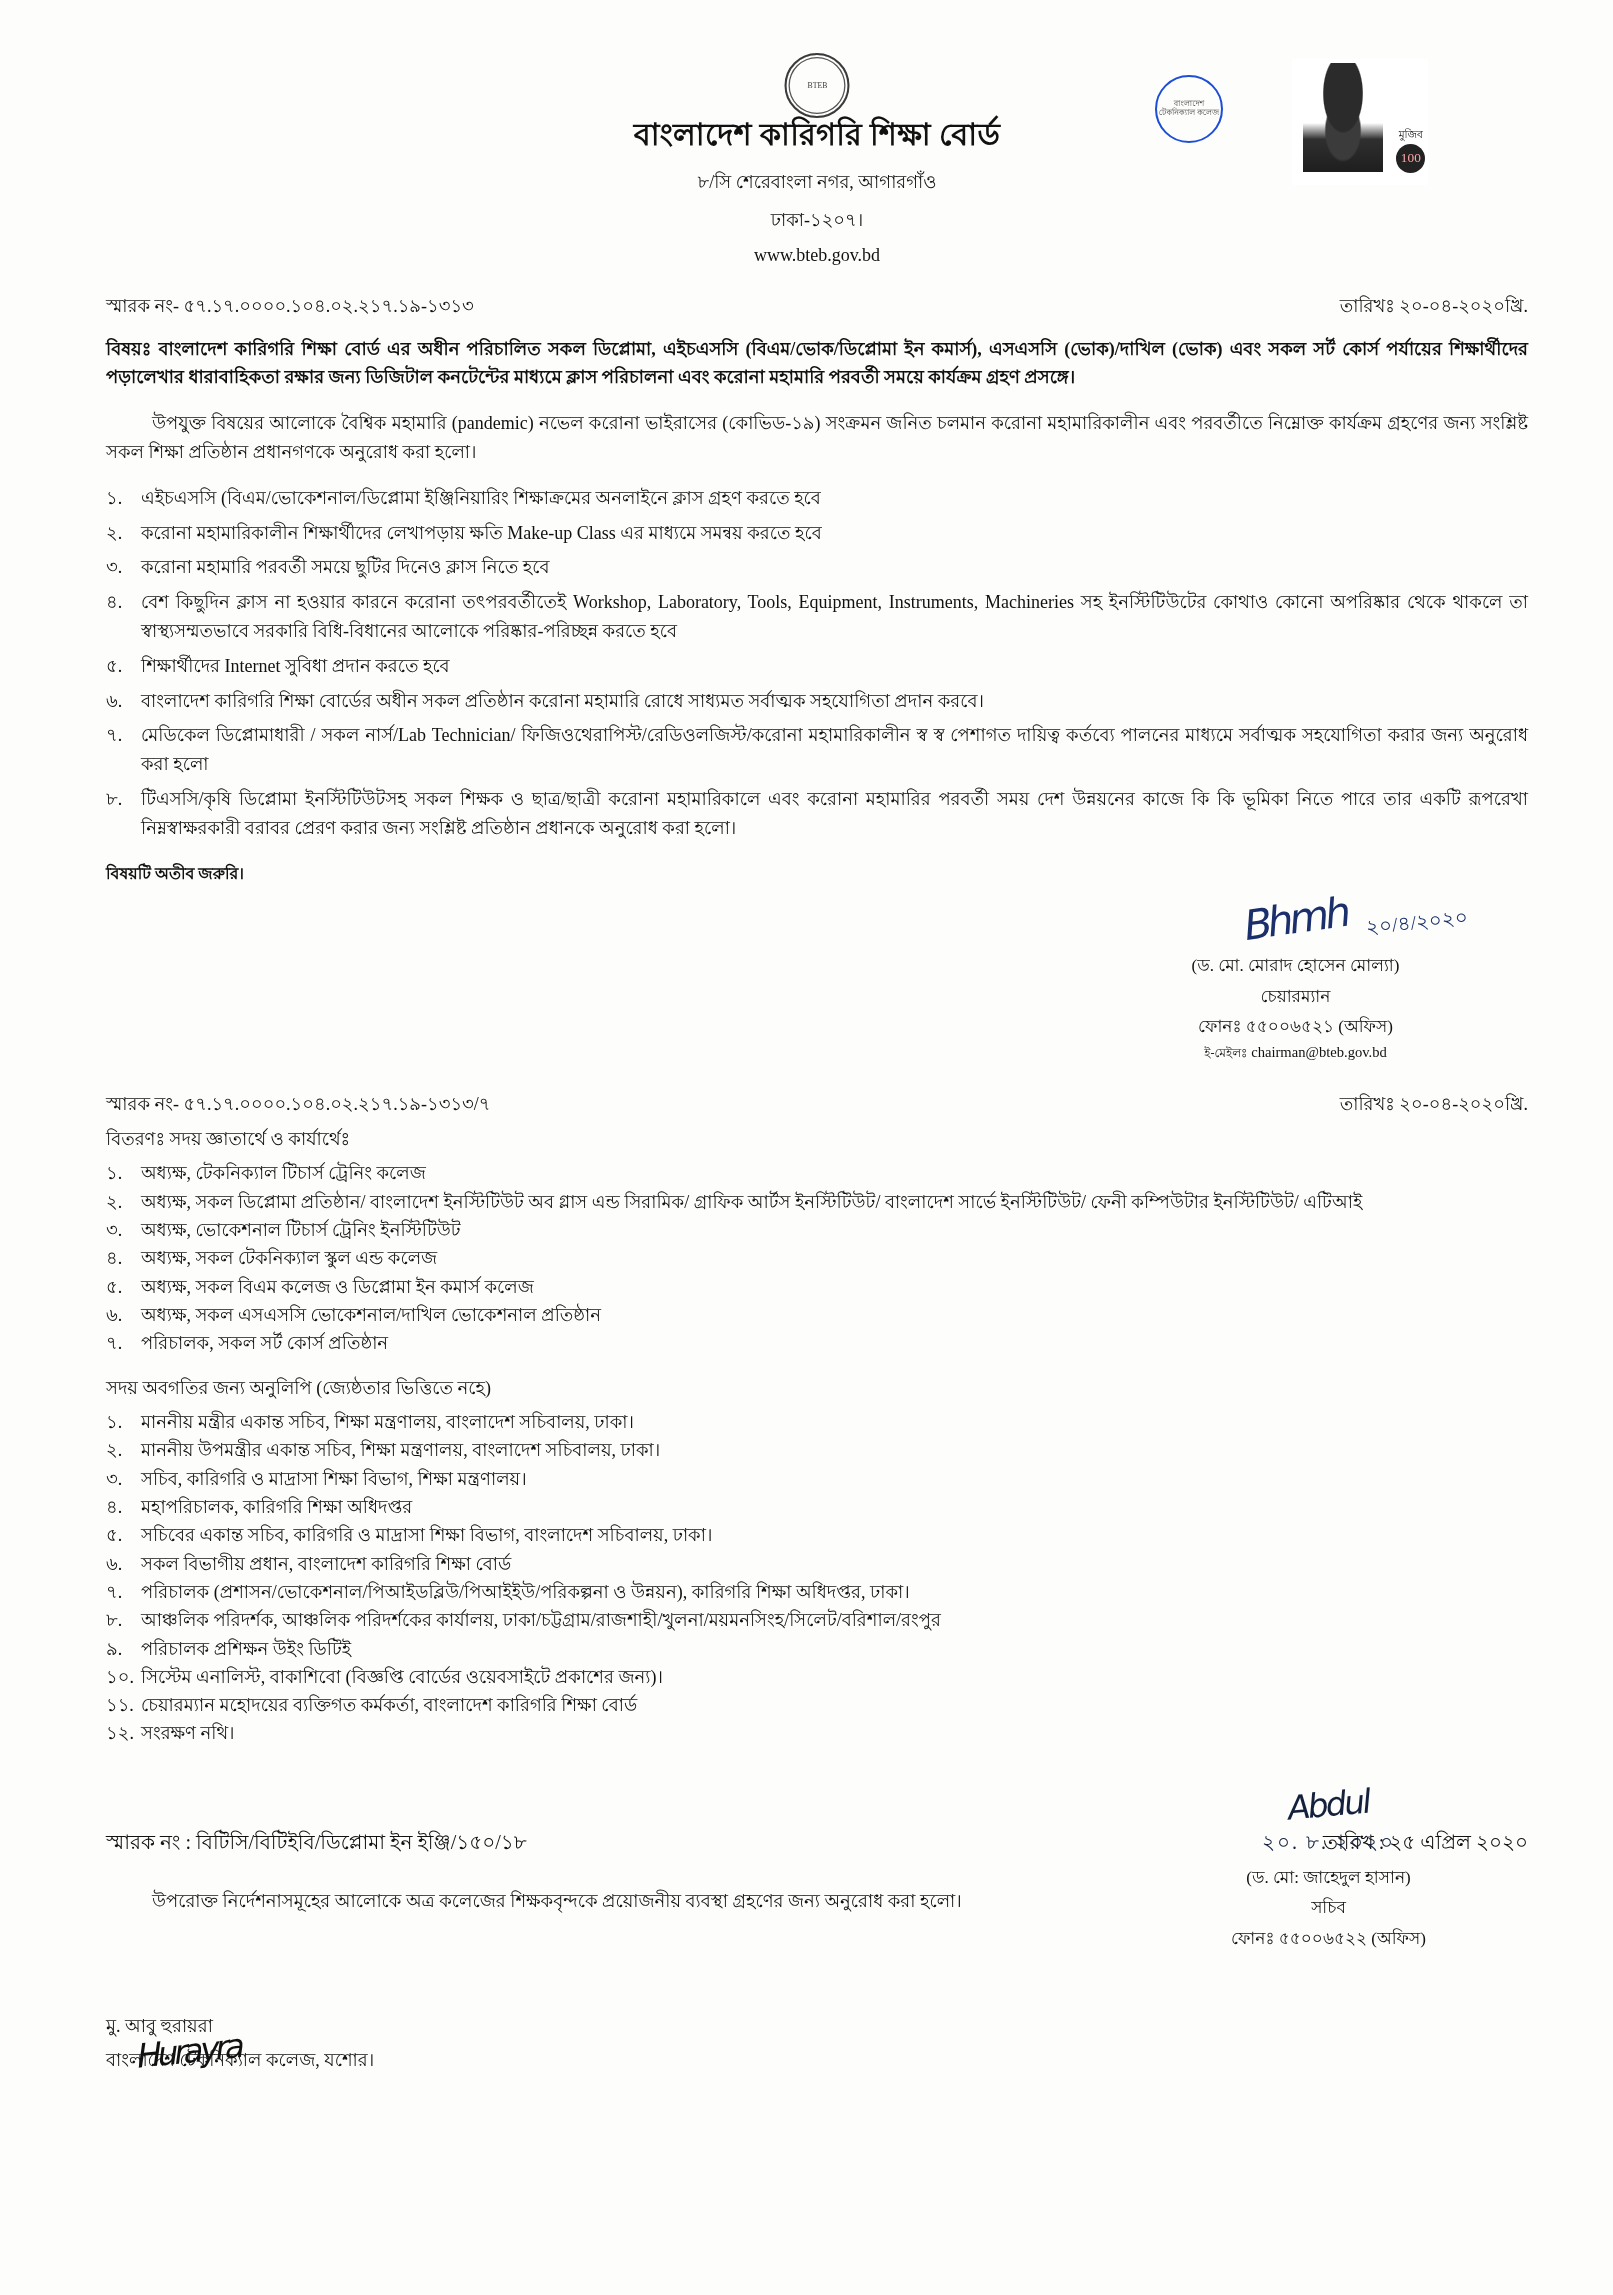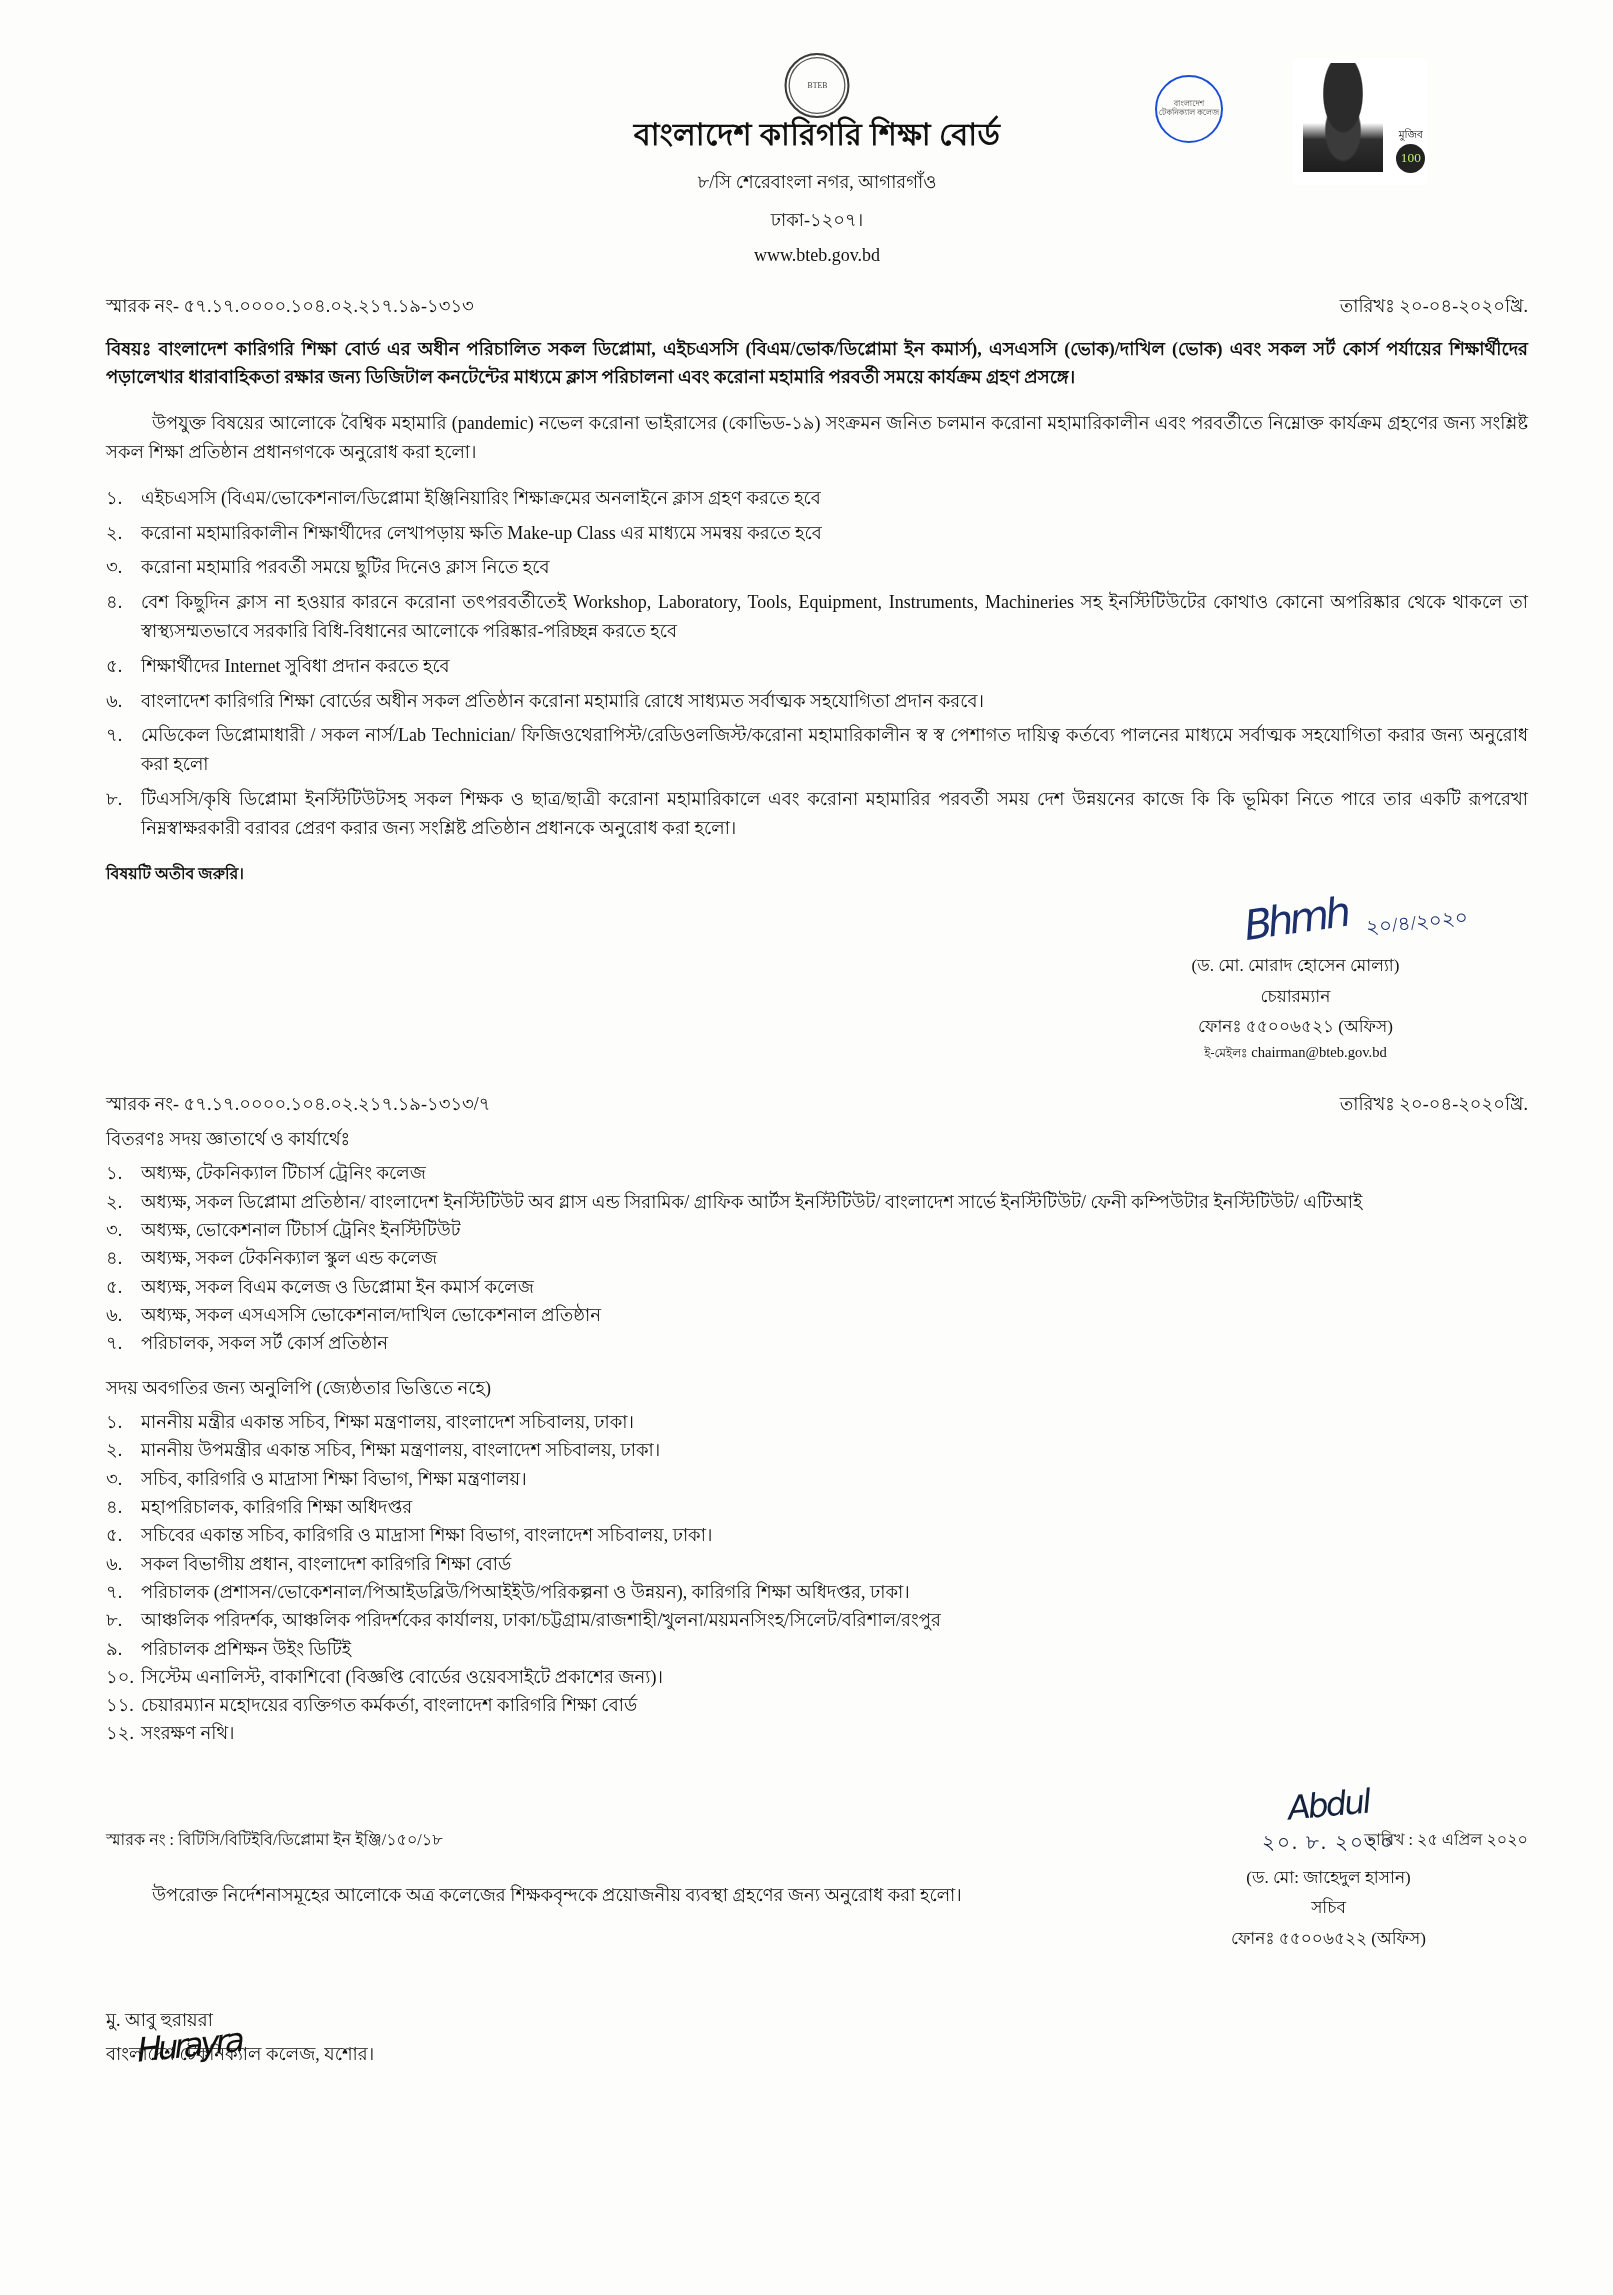--- a/index.html
+++ b/index.html
@@ -87,21 +87,21 @@
     right: 2.7px;
     bottom: 12px;
     text-align: center;
     color: #111;
     font-size: 10.6px;
     font-weight: normal;
     line-height: 1;
   }
   .mujib-badge .b100 {
     background: #222;
-    color: #bef264;
+    color: #fca5a5;
     border-radius: 50%;
     width: 29px;
     height: 29px;
     display: flex;
     align-items: center;
     justify-content: center;
     font-size: 13.3px;
     margin: 2.7px auto 0 auto;
   }
   .org-name {
@@ -240,21 +240,21 @@
     color: #14213d;
     letter-spacing: 2px;
     margin-top: 2.7px;
   }
   
   .memoline3 {
     display: flex;
     justify-content: space-between;
     align-items: flex-start;
     margin-top: 80px;
-    font-size: 16px;
+    font-size: 20px;
   }
   .final-para {
     margin-top: 26.5px;
     font-size: 18px;
     text-indent: 46px;
   }
   .footer-sig {
     margin-top: 46px;
   }
   .scribble3 {

